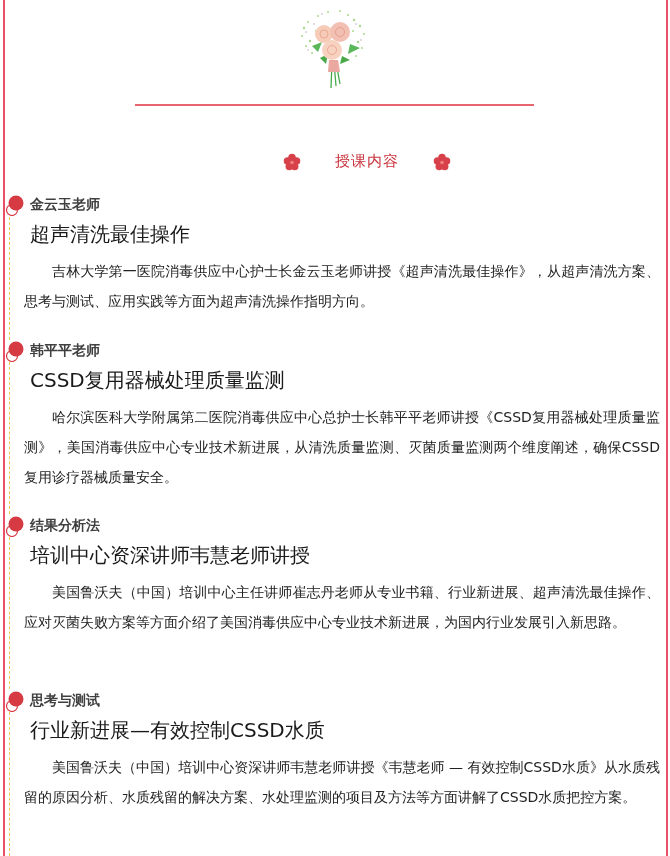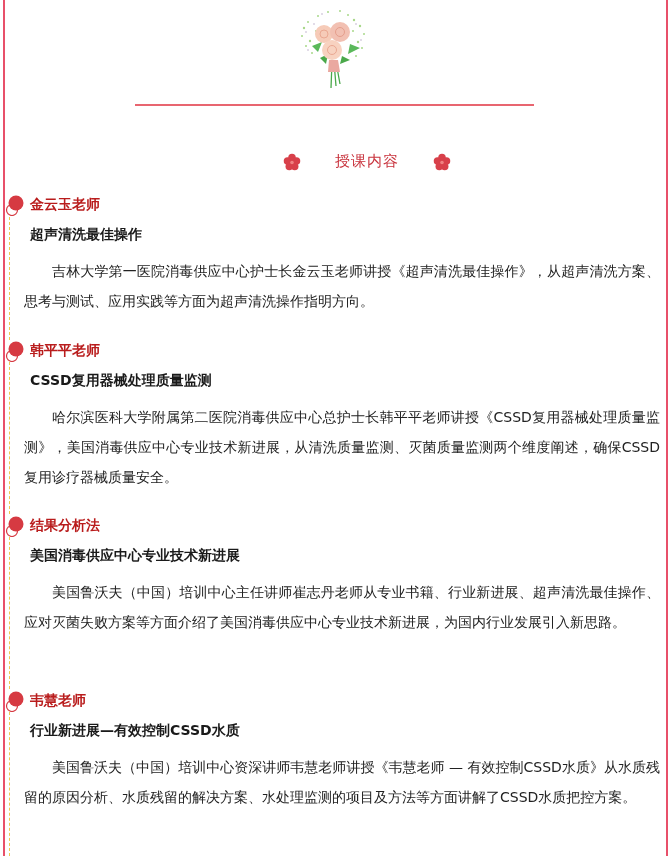--- a/index.html
+++ b/index.html
@@ -9,22 +9,22 @@
     .frame-right { position: absolute; left: 666px; top: 0; width: 2px; height: 856px; background: #e8506a; }
     .bouquet { position: absolute; left: 298px; top: 6px; width: 70px; height: 84px; }
     .divider { position: absolute; left: 135px; top: 104px; width: 399px; height: 2px; background: #e86570; }
     .section-title { position: absolute; left: 0; width: 670px; top: 152px; text-align: center;
                      font-size: 15px; color: #c8323c; letter-spacing: 1px; margin-left: 32px; }
     .section-title .blossom { display: inline-block; vertical-align: middle; width: 18px; height: 18px; margin: 0 28px; }
     .section-title span.txt { vertical-align: middle; }
     .dash { position: absolute; left: 9px; width: 0; border-left: 1px dashed #f0c850; }
     .entry { position: absolute; left: 0; width: 670px; }
     .marker { position: absolute; left: 4px; top: 0; width: 22px; height: 22px; }
-    .teacher { position: absolute; left: 30px; top: 0; font-size: 14px; font-weight: bold; color: #b91c1c; line-height: 20px; }
-    .topic { position: absolute; left: 30px; top: 30px; font-size: 14px; font-weight: bold; color: #1a1a1a; line-height: 20px; }
+    .teacher { position: absolute; left: 30px; top: 0; font-size: 14px; font-weight: bold; color: #404040; line-height: 20px; }
+    .topic { position: absolute; left: 30px; top: 30px; font-size: 20px; font-weight: normal; color: #1a1a1a; line-height: 20px; }
     .desc { position: absolute; left: 24px; top: 62px; width: 636px; font-size: 14px; line-height: 30px; color: #222;
             text-indent: 2em; text-align: justify; }
   </style>
 </head>
 <body>
 
 <div class="frame-left"></div>
 <div class="frame-right"></div>
 
 <svg class="bouquet" viewBox="0 0 70 84">
@@ -120,25 +120,25 @@
   <div class="topic">CSSD复用器械处理质量监测</div>
   <div class="desc">哈尔滨医科大学附属第二医院消毒供应中心总护士长韩平平老师讲授《CSSD复用器械处理质量监测》，美国消毒供应中心专业技术新进展，从清洗质量监测、灭菌质量监测两个维度阐述，确保CSSD复用诊疗器械质量安全。</div>
 </div>
 
 <div class="entry" style="top:515px;">
   <svg class="marker" viewBox="0 0 22 22">
     <circle cx="8" cy="16" r="5.5" fill="#fff" stroke="#d63a42" stroke-width="1.2"></circle>
     <circle cx="12" cy="9" r="7.5" fill="#d63a42"></circle>
   </svg>
   <div class="teacher">结果分析法</div>
-  <div class="topic">美国消毒供应中心专业技术新进展</div>
+  <div class="topic">培训中心资深讲师韦慧老师讲授</div>
   <div class="desc">美国鲁沃夫（中国）培训中心主任讲师崔志丹老师从专业书籍、行业新进展、超声清洗最佳操作、应对灭菌失败方案等方面介绍了美国消毒供应中心专业技术新进展，为国内行业发展引入新思路。</div>
 </div>
 
 <div class="entry" style="top:690px;">
   <svg class="marker" viewBox="0 0 22 22">
     <circle cx="8" cy="16" r="5.5" fill="#fff" stroke="#d63a42" stroke-width="1.2"></circle>
     <circle cx="12" cy="9" r="7.5" fill="#d63a42"></circle>
   </svg>
-  <div class="teacher">韦慧老师</div>
+  <div class="teacher">思考与测试</div>
   <div class="topic">行业新进展—有效控制CSSD水质</div>
   <div class="desc">美国鲁沃夫（中国）培训中心资深讲师韦慧老师讲授《韦慧老师 — 有效控制CSSD水质》从水质残留的原因分析、水质残留的解决方案、水处理监测的项目及方法等方面讲解了CSSD水质把控方案。</div>
 </div>
 
 </body></html>

